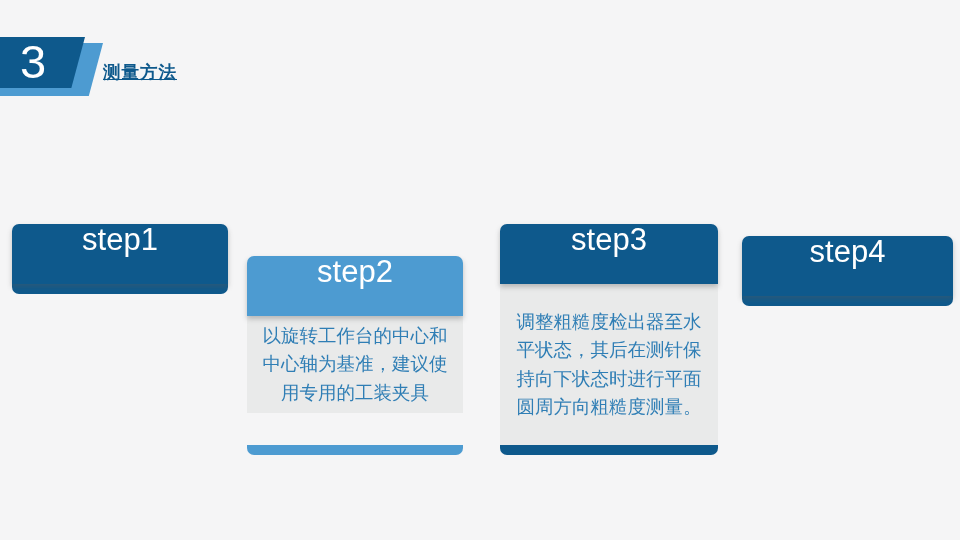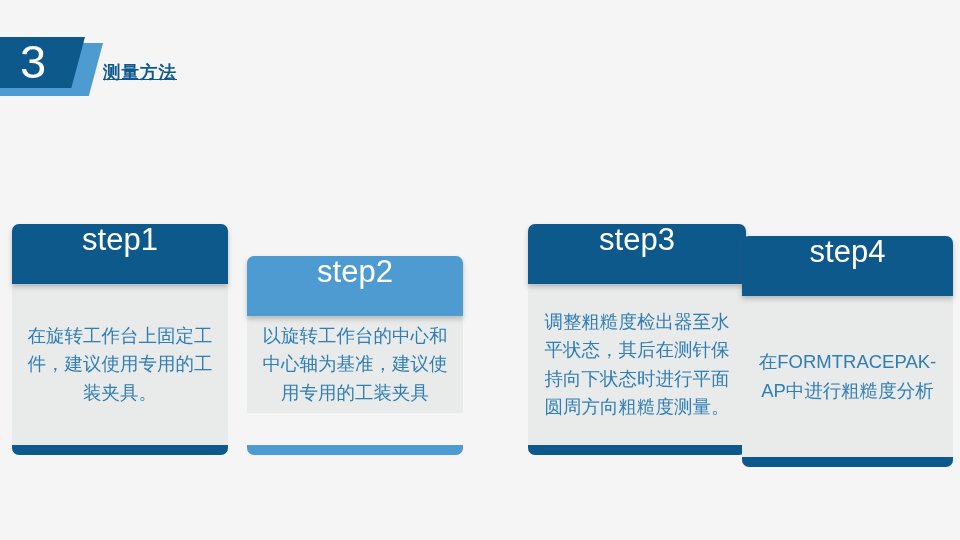--- a/index.html
+++ b/index.html
@@ -35,21 +35,21 @@
     text-decoration:underline;
   }
 
   
   .step-card{
     position:absolute;top:224px;height:231px;
     display:flex;flex-direction:column;
   }
   .c1{left:12px;width:216px;}
   .c2{left:247px;width:216px;}
-  .c3{left:528px;width:218px;}
+  .c3{left:500px;width:218px;}
   .c4{left:742px;width:211px;margin-top:12px;}
 
   .step-header{
     height:60px;flex:0 0 60px;
     border-radius:7px 7px 0 0;
     display:flex;align-items:flex-start;justify-content:center;
     color:#ffffff;font-size:31px;font-weight:300;line-height:1;
     box-shadow:0 3px 5px rgba(90,90,90,.35);
     position:relative;z-index:2;
   }
@@ -78,23 +78,20 @@
     <div class="badge-light"></div>
     <div class="badge-dark"></div>
     <div class="badge-number">3</div>
   </div>
   <div class="slide-title">测量方法</div>
 
   <div class="step-card c1 dark">
     <div class="step-header">
       <span>step1</span>
     </div>
-    <div class="step-body">
-      <span>在旋转工作台上固定工件，建议使用专用的工装夹具。</span>
-    </div>
     <div class="step-bar"></div>
   </div>
 
   <div class="step-card c2 light">
     <div class="step-header">
       <span>step2</span>
     </div>
     <div class="step-body">
       <span>以旋转工作台的中心和中心轴为基准，建议使用专用的工装夹具</span>
     </div>
@@ -108,19 +105,16 @@
     <div class="step-body">
       <span>调整粗糙度检出器至水平状态，其后在测针保持向下状态时进行平面圆周方向粗糙度测量。</span>
     </div>
     <div class="step-bar"></div>
   </div>
 
   <div class="step-card c4 dark">
     <div class="step-header">
       <span>step4</span>
     </div>
-    <div class="step-body">
-      <span>在FORMTRACEPAK-AP中进行粗糙度分析</span>
-    </div>
     <div class="step-bar"></div>
   </div>
 
 </div>
 
 </body></html>

